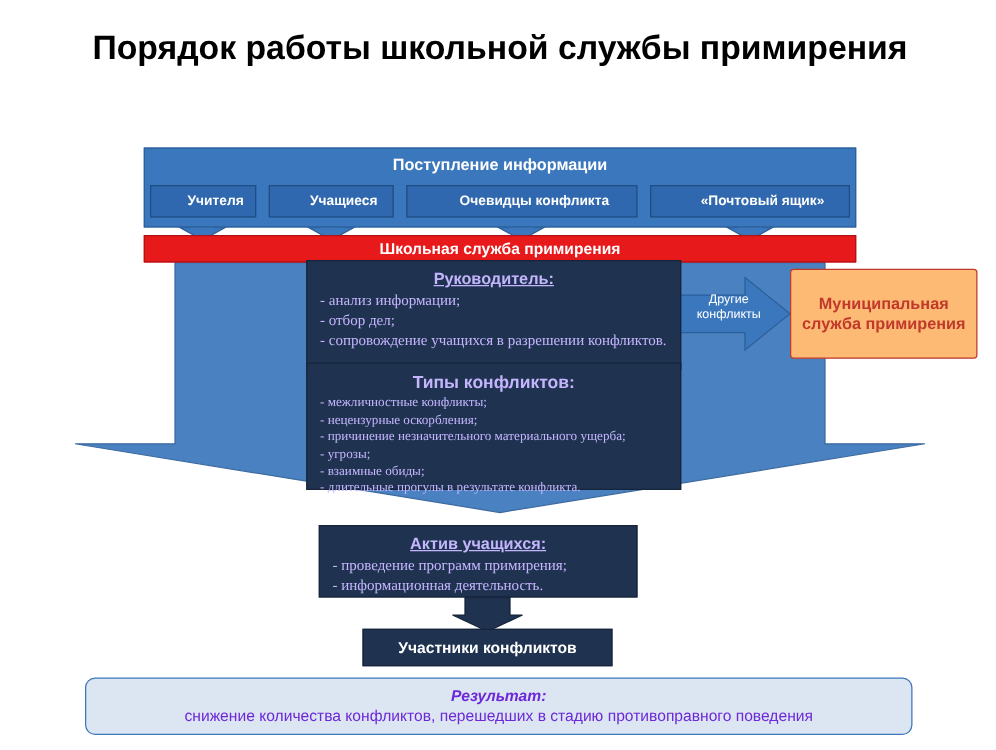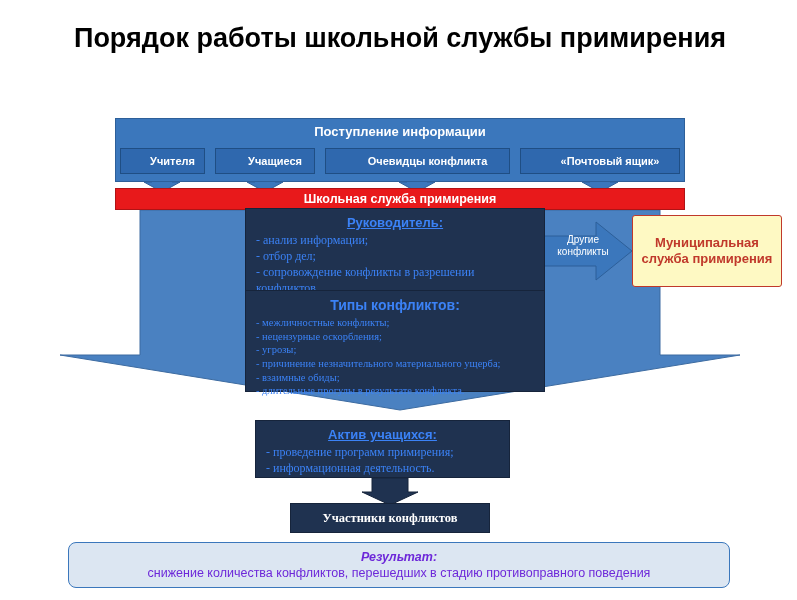--- a/index.html
+++ b/index.html
@@ -87,21 +87,21 @@
     color: #ffffff;
     font-size: 12.5px;
     font-weight: bold;
   }
 
   .dark-card {
     position: absolute;
     box-sizing: border-box;
     background: #1f3250;
     border: 1px solid #16243b;
-    color: #3b82f6;
+    color: #c4b5fd;
     padding: 6px 10px;
   }
   .card-head {
     text-align: center;
     font-weight: bold;
     font-size: 13px;
     text-decoration: underline;
     margin-bottom: 3px;
   }
   .card-line {
@@ -140,21 +140,20 @@
   .participants {
     left: 290px;
     top: 503px;
     width: 200px;
     height: 30px;
     background: #1f3250;
     border: 1px solid #16243b;
     color: #ffffff;
     font-size: 12.5px;
     font-weight: bold;
-    font-family: Liberation Serif, serif;
   }
 
   .result {
     position: absolute;
     left: 68px;
     top: 542px;
     width: 662px;
     height: 46px;
     box-sizing: border-box;
     background: #dce6f2;
@@ -174,21 +173,21 @@
   .result-text {
     font-size: 12.5px;
     margin-top: 2px;
   }
 
   .muni {
     left: 632px;
     top: 215px;
     width: 150px;
     height: 72px;
-    background: #fef9c3;
+    background: #fdba74;
     border: 1px solid #c0392b;
     border-radius: 3px;
     color: #c0392b;
     font-size: 13px;
     font-weight: bold;
     line-height: 1.25;
     flex-direction: column;
   }
 
   .other-label {
@@ -250,29 +249,29 @@
   </div>
 
   <div class="box muni">
     <span>Муниципальная служба примирения</span>
   </div>
 
   <div class="dark-card" id="leader-card">
     <div class="card-head">Руководитель:</div>
     <div class="card-line">- анализ информации;</div>
     <div class="card-line">- отбор дел;</div>
-    <div class="card-line">- сопровождение конфликты в разрешении конфликтов.</div>
+    <div class="card-line">- сопровождение учащихся в разрешении конфликтов.</div>
   </div>
 
   <div class="dark-card" id="types-card">
     <div class="card-head">Типы конфликтов:</div>
     <div class="card-line">- межличностные конфликты;</div>
     <div class="card-line">- нецензурные оскорбления;</div>
+    <div class="card-line">- причинение незначительного материального ущерба;</div>
     <div class="card-line">- угрозы;</div>
-    <div class="card-line">- причинение незначительного материального ущерба;</div>
     <div class="card-line">- взаимные обиды;</div>
     <div class="card-line">- длительные прогулы в результате конфликта.</div>
   </div>
 
   <div class="dark-card" id="aktiv-card">
     <div class="card-head">Актив учащихся:</div>
     <div class="card-line">- проведение  программ примирения;</div>
     <div class="card-line">- информационная деятельность.</div>
   </div>
 

